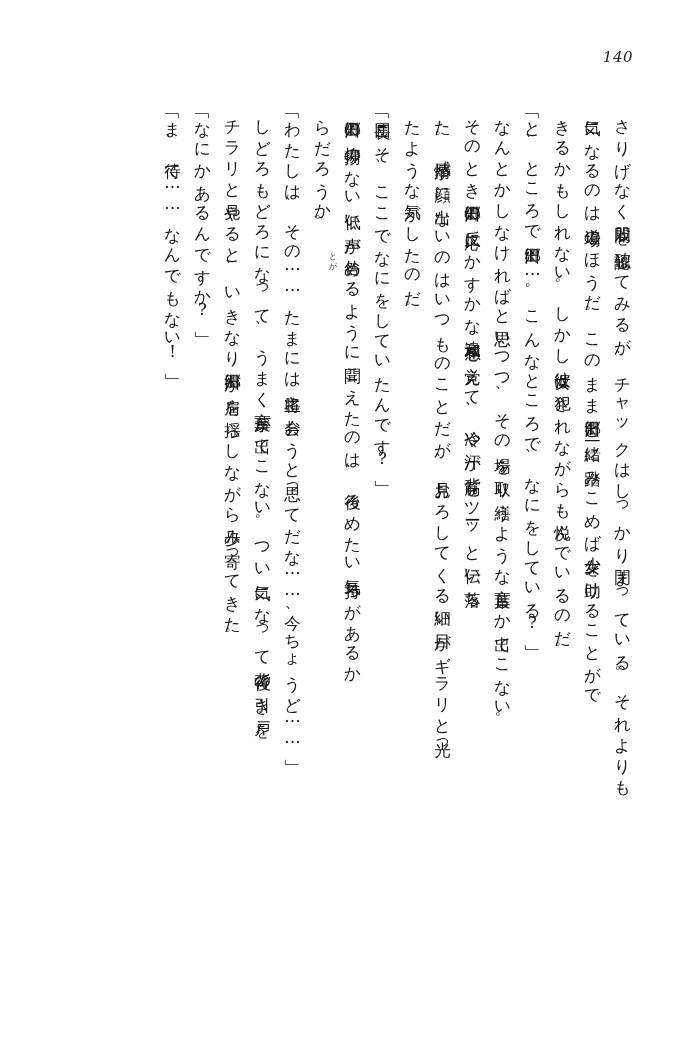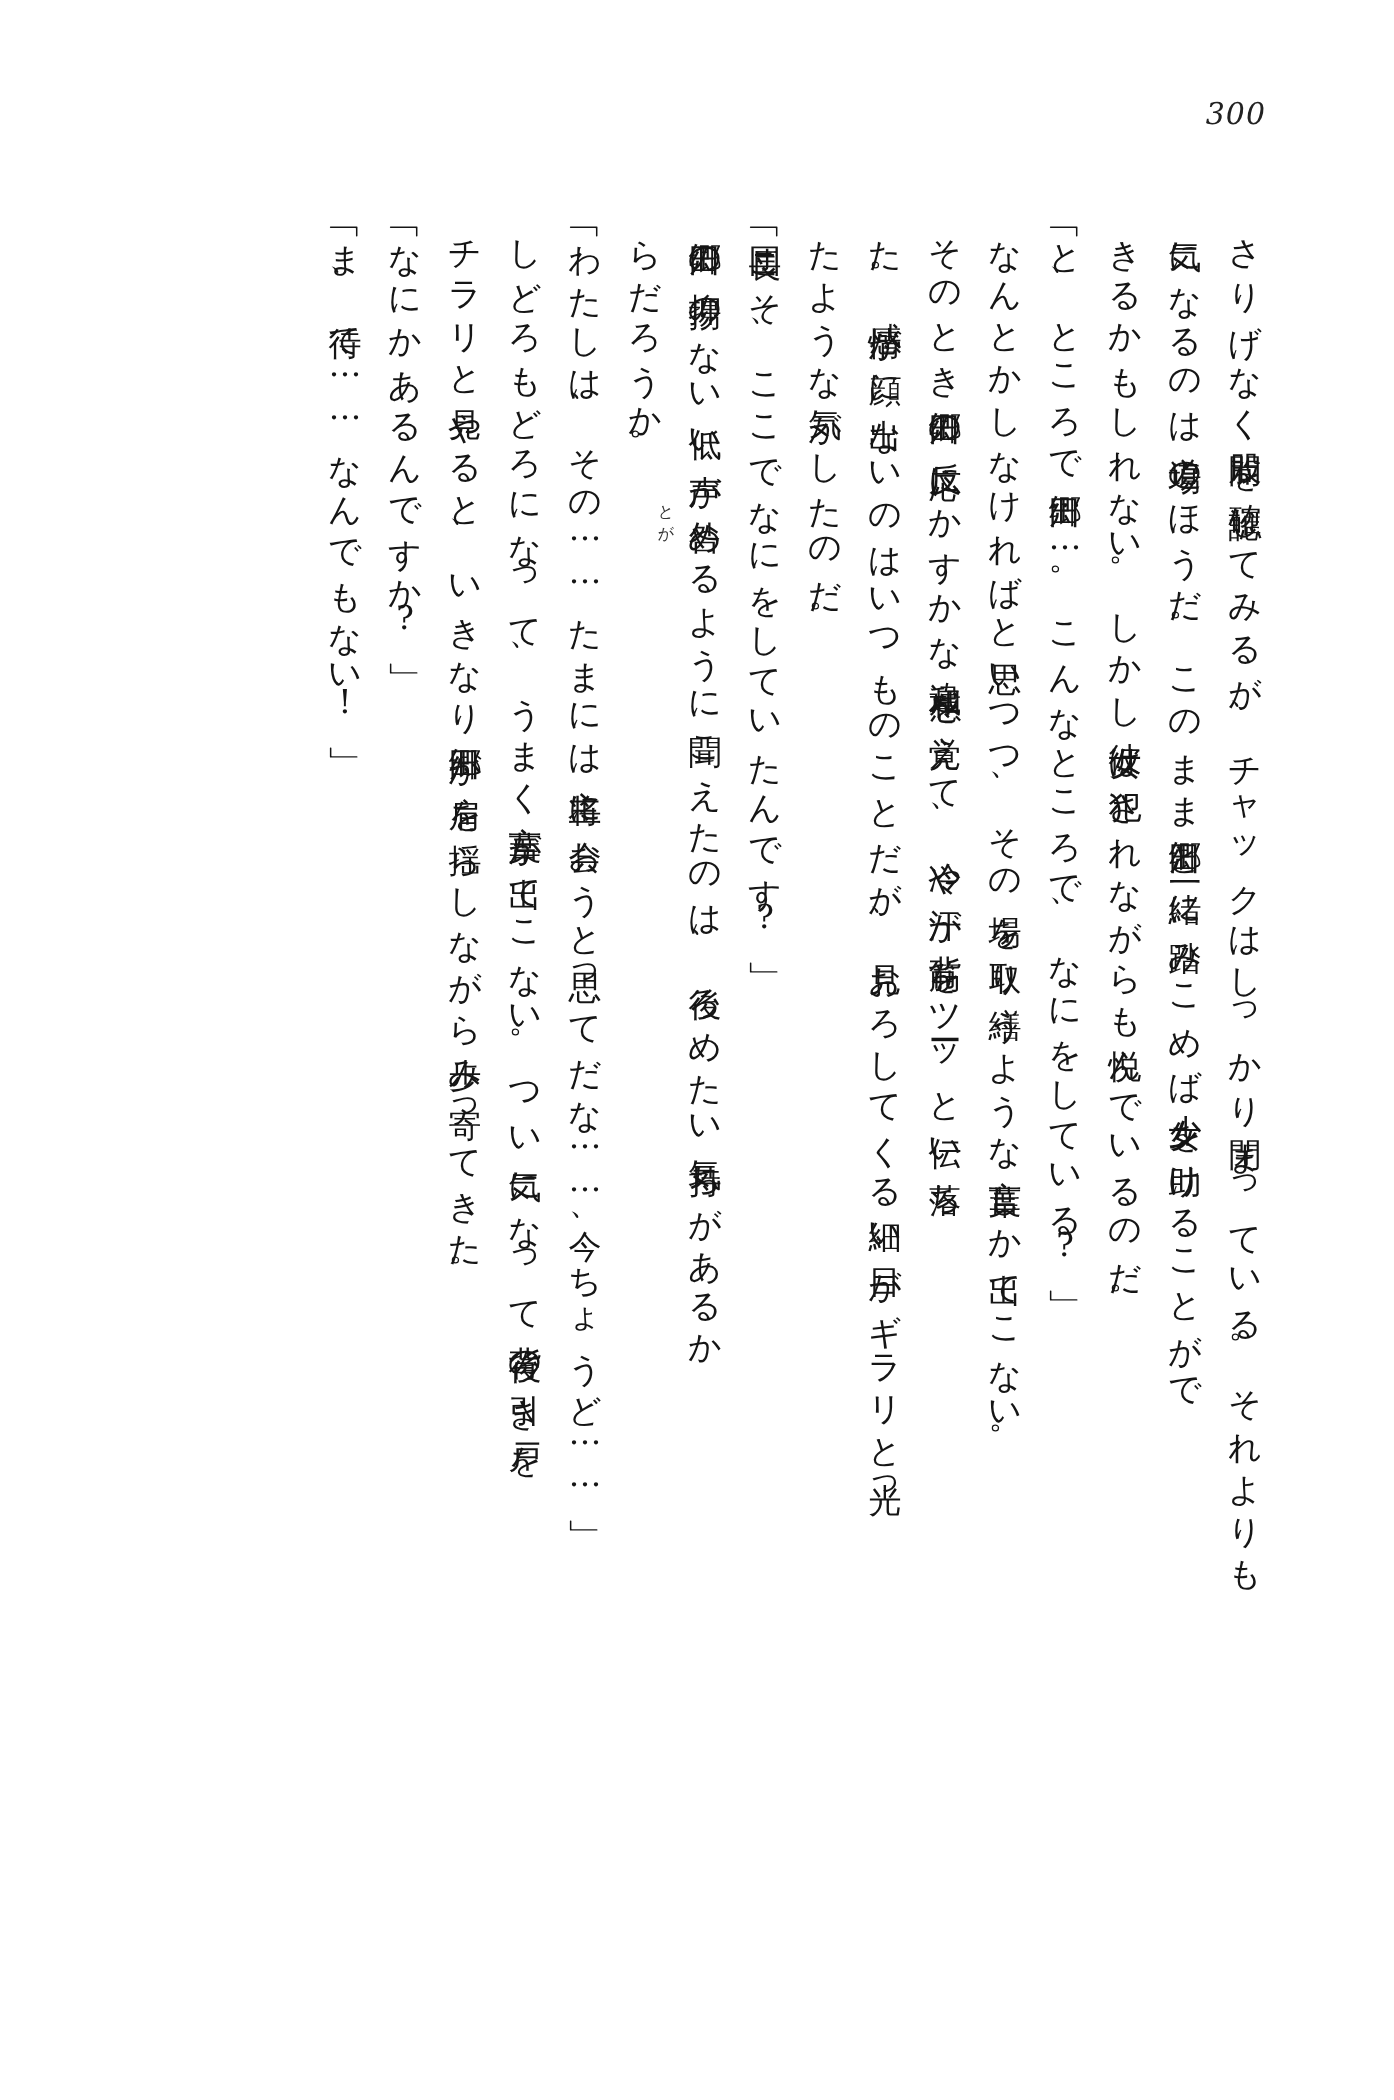--- a/index.html
+++ b/index.html
@@ -68,21 +68,21 @@
     left: -9px;
     top: 0px;
     color: #333;
   }
 </style>
 </head>
 <body>
 
 <div class="page">
 
-  <div class="page-number">300</div>
+  <div class="page-number">140</div>
 
   <div class="text-block">
     <div class="line">さりげなく股間を確認してみるが、チャックはしっかり閉まっている。それよりも</div>
     <div class="line">気になるのは道場のほうだ。このまま郷田と一緒に踏みこめば少女を助けることがで</div>
     <div class="line">きるかもしれない。しかし彼女は犯されながらも悦んでいるのだ。</div>
     <div class="line">「と、ところで郷田……。こんなところで、なにをしている?」</div>
     <div class="line">なんとかしなければと思いつつ、その場を取り繕うような言葉しか出てこない。</div>
     <div class="line">そのとき郷田の反応にかすかな違和感を覚えて、冷や汗が背筋をツーッと伝い落ち</div>
     <div class="line">た。感情が顔に出ないのはいつものことだが、見おろしてくる細い目がギラリと光っ</div>
     <div class="line">たような気がしたのだ。</div>

